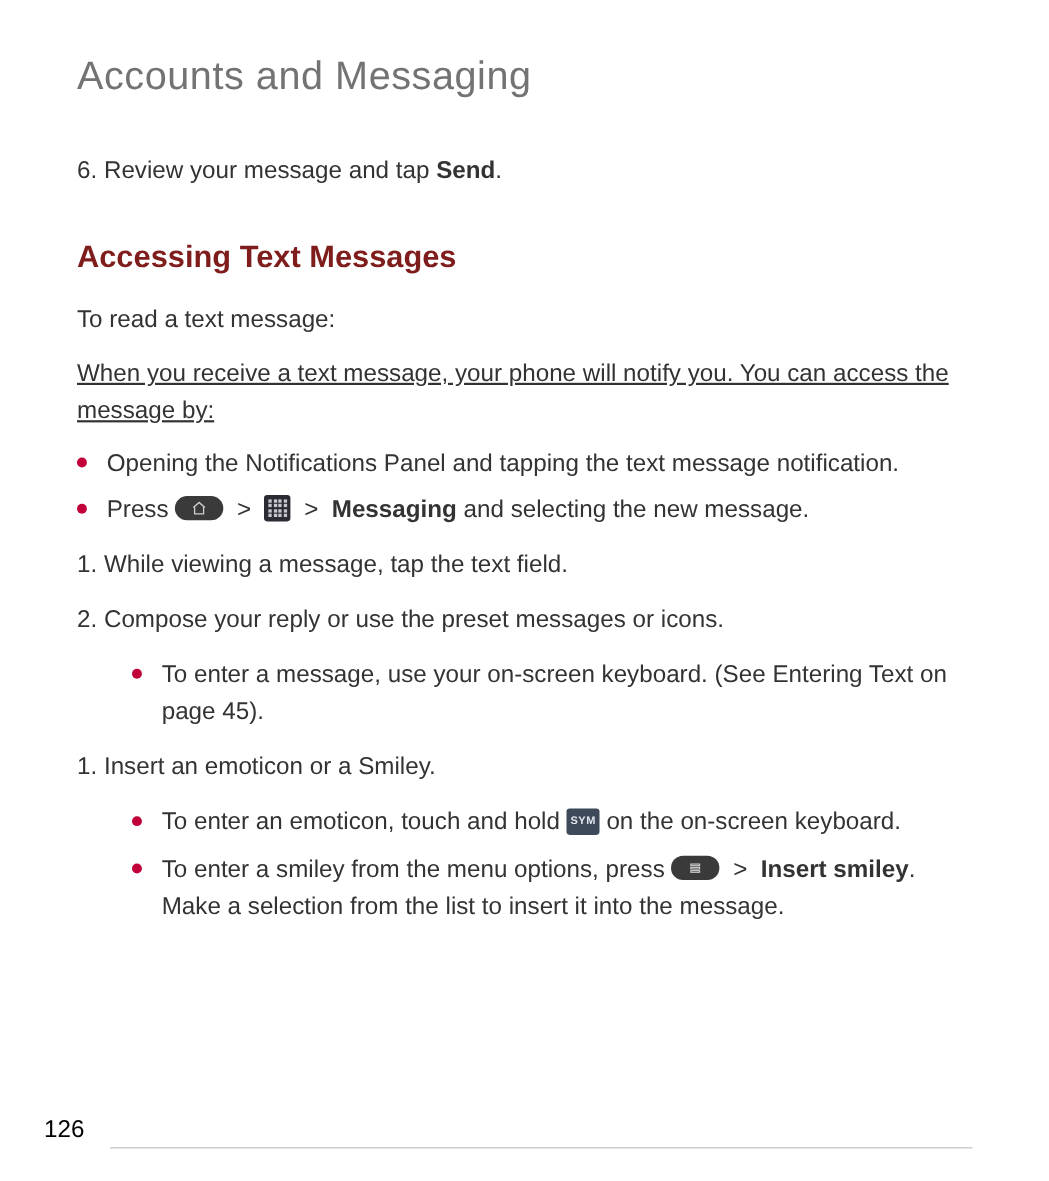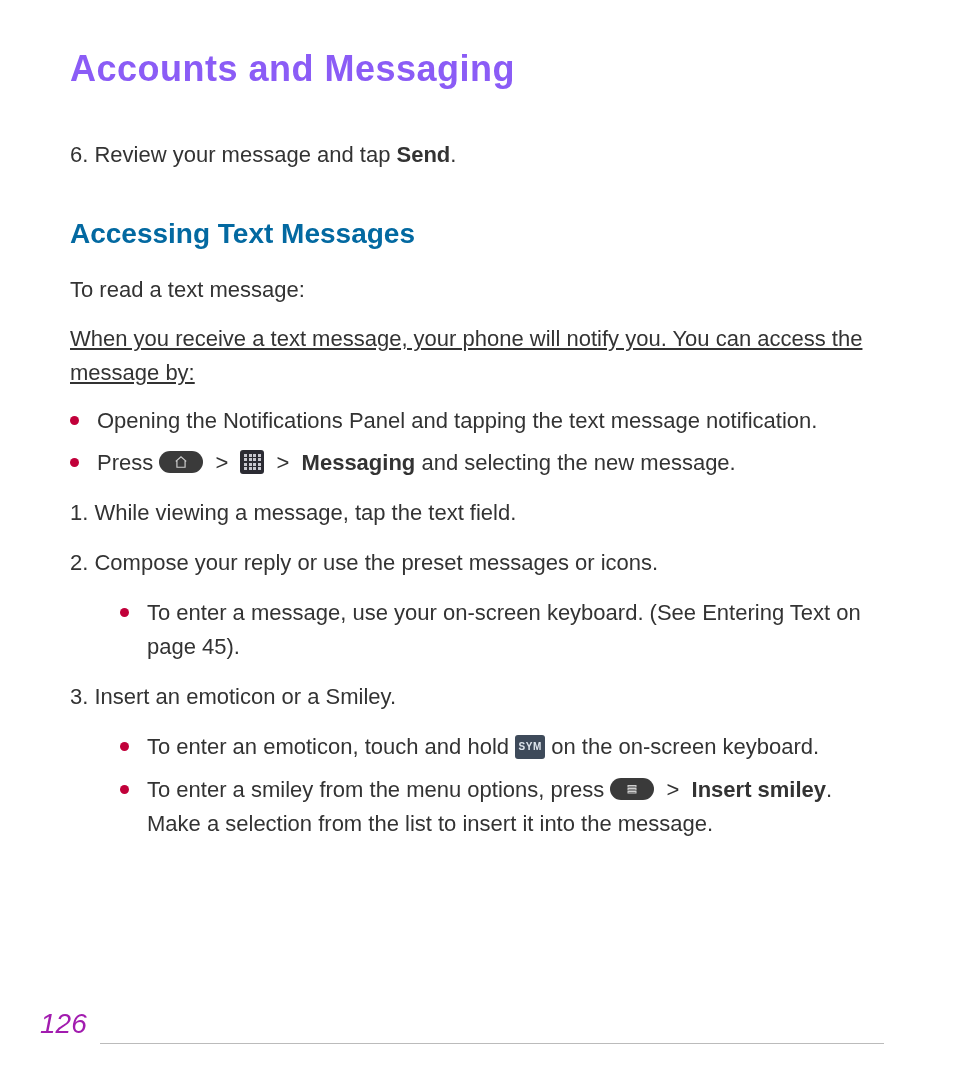--- a/index.html
+++ b/index.html
@@ -13,22 +13,22 @@
   }
   .page {
     position: relative;
     box-sizing: border-box;
     width: 954px;
     height: 1074px;
     padding: 48px 70px 40px 70px;
   }
   .chapter-title {
     font-size: 36px;
-    font-weight: 700;
-    color: #8b5cf6;
+    font-weight: 400;
+    color: #737373;
     letter-spacing: 0.5px;
     margin-bottom: 48px;
   }
   .body {
     font-size: 22px;
     line-height: 1.55;
     color: #333;
   }
   .bullet {
     display: flex;
@@ -42,21 +42,21 @@
     border-radius: 50%;
     background: #c1003a; 
     margin-top: 12px;
     margin-right: 18px;
   }
   .bullet .txt { flex: 1 1 auto; }
   .numbered {
     margin: 16px 0;
   }
   .section-title {
-    color: #0369a1;
+    color: #7f1d1d;
     font-size: 28px;
     font-weight: 700;
     margin-top: 40px;
     margin-bottom: 14px;
   }
   .subhead {
     font-weight: 400;
     margin: 18px 0 12px 0;
   }
   .para { margin: 14px 0; text-decoration: underline; }
@@ -120,23 +120,22 @@
   .icon-menu {
     width: 44px; height: 22px;
     background: #3a3a3a;
     border-radius: 11px;
   }
   .icon-menu svg { width: 12px; height: 12px; }
   .page-number {
     position: absolute;
     bottom: 34px;
     left: 40px;
-    font-size: 28px;
-    color: #a21caf;
-    font-style: italic;
+    font-size: 22px;
+    color: #000000;
   }
   .rule {
     position: absolute;
     left: 100px; right: 70px; bottom: 30px;
     height: 1px; background: #bbb;
   }
 </style>
 </head>
 <body>
 
@@ -200,21 +199,21 @@
 
 
     <div class="numbered">1. While viewing a message, tap the text field.</div>
     <div class="numbered">2. Compose your reply or use the preset messages or icons.</div>
 
     <div class="bullet">
       <span class="dot"></span>
       <span class="txt">To enter a message, use your on-screen keyboard. (See Entering Text on page 45).</span>
     </div>
 
-    <div class="numbered">3. Insert an emoticon or a Smiley.</div>
+    <div class="numbered">1. Insert an emoticon or a Smiley.</div>
 
     <div class="bullet">
       <span class="dot"></span>
       <span class="txt">
         <span>To enter an emoticon, touch and hold </span>
         <span class="icon icon-sym">SYM</span>
         <span> on the on-screen keyboard.</span>
       </span>
     </div>
 

